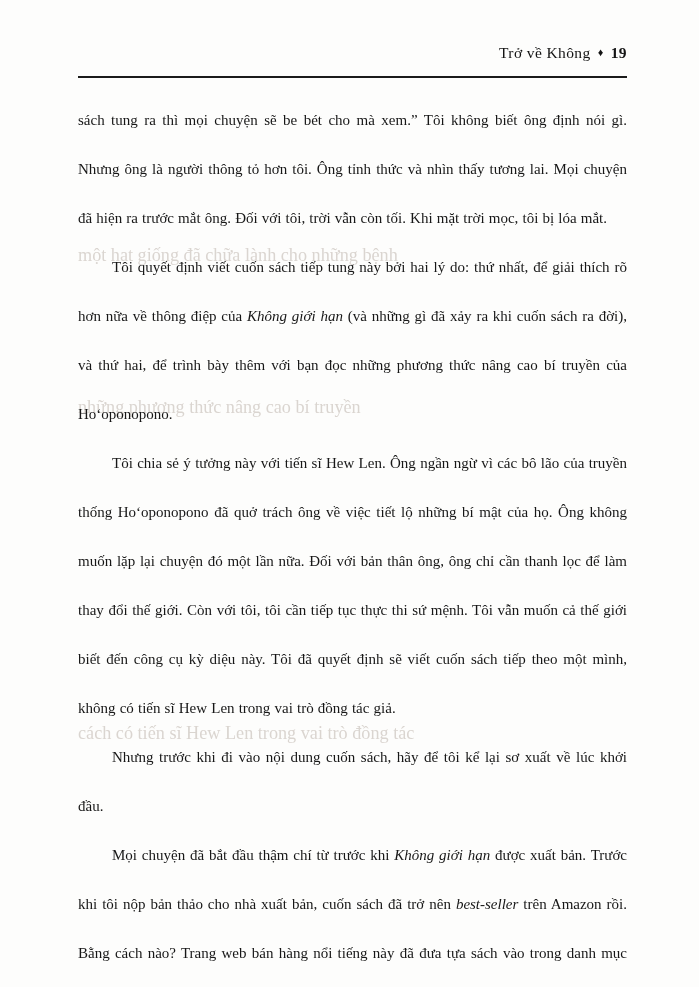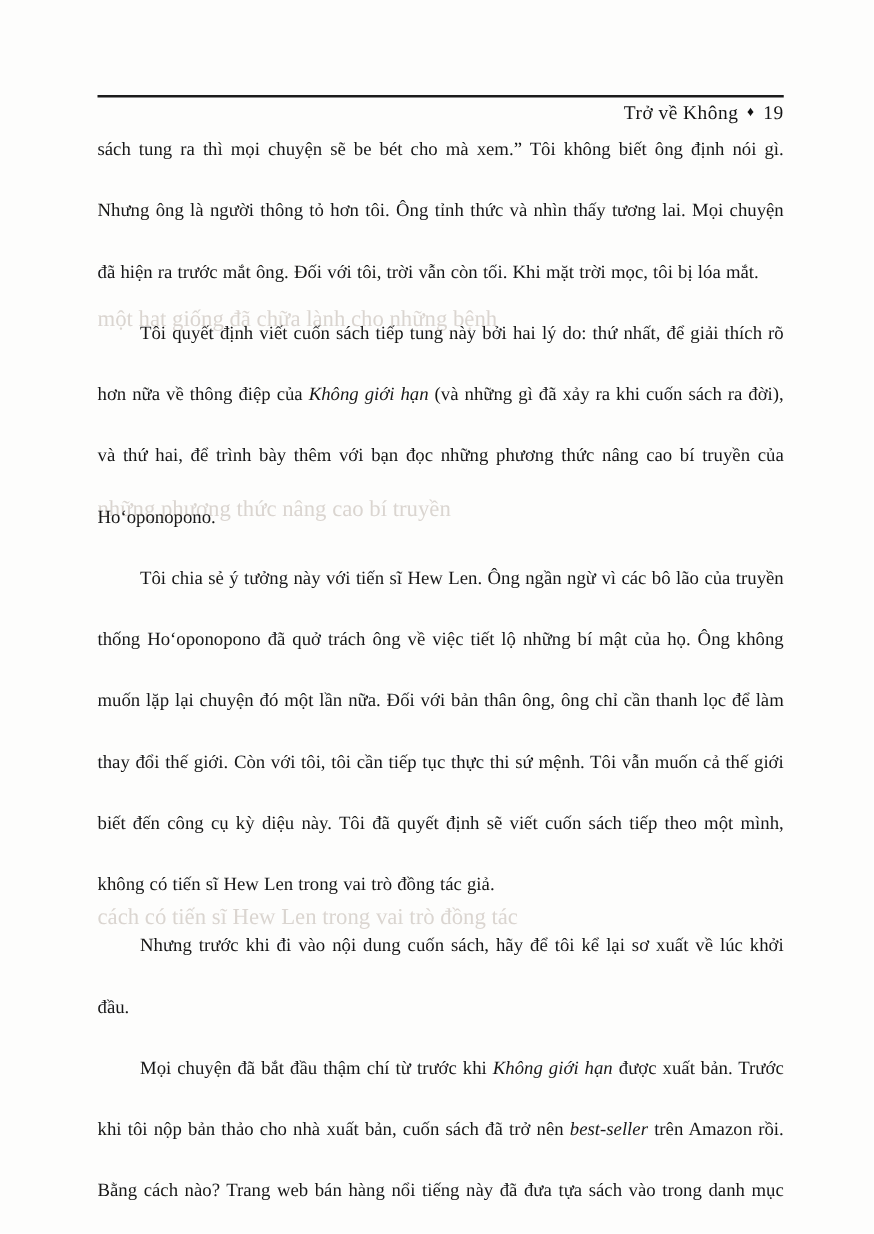--- a/index.html
+++ b/index.html
@@ -26,29 +26,29 @@
     top: 44px;
     right: 72px;
     font-family: "Liberation Serif", serif;
     font-size: 15.5px;
     letter-spacing: 0.4px;
     color: #141414;
     display: flex;
     align-items: baseline;
     gap: 7px;
     white-space: nowrap;
-    margin-top: 38px;
   }
   .header .sep {
     font-size: 11px;
     line-height: 1;
     transform: translateY(-2px);
   }
   .header .pagenum {
     font-size: 15.5px;
+    font-weight: bold;
   }
   .rule {
     position: absolute;
     top: 76px;
     left: 78px;
     right: 72px;
     height: 1.6px;
     background: #1b1b1b;
   }
   .body-text {

